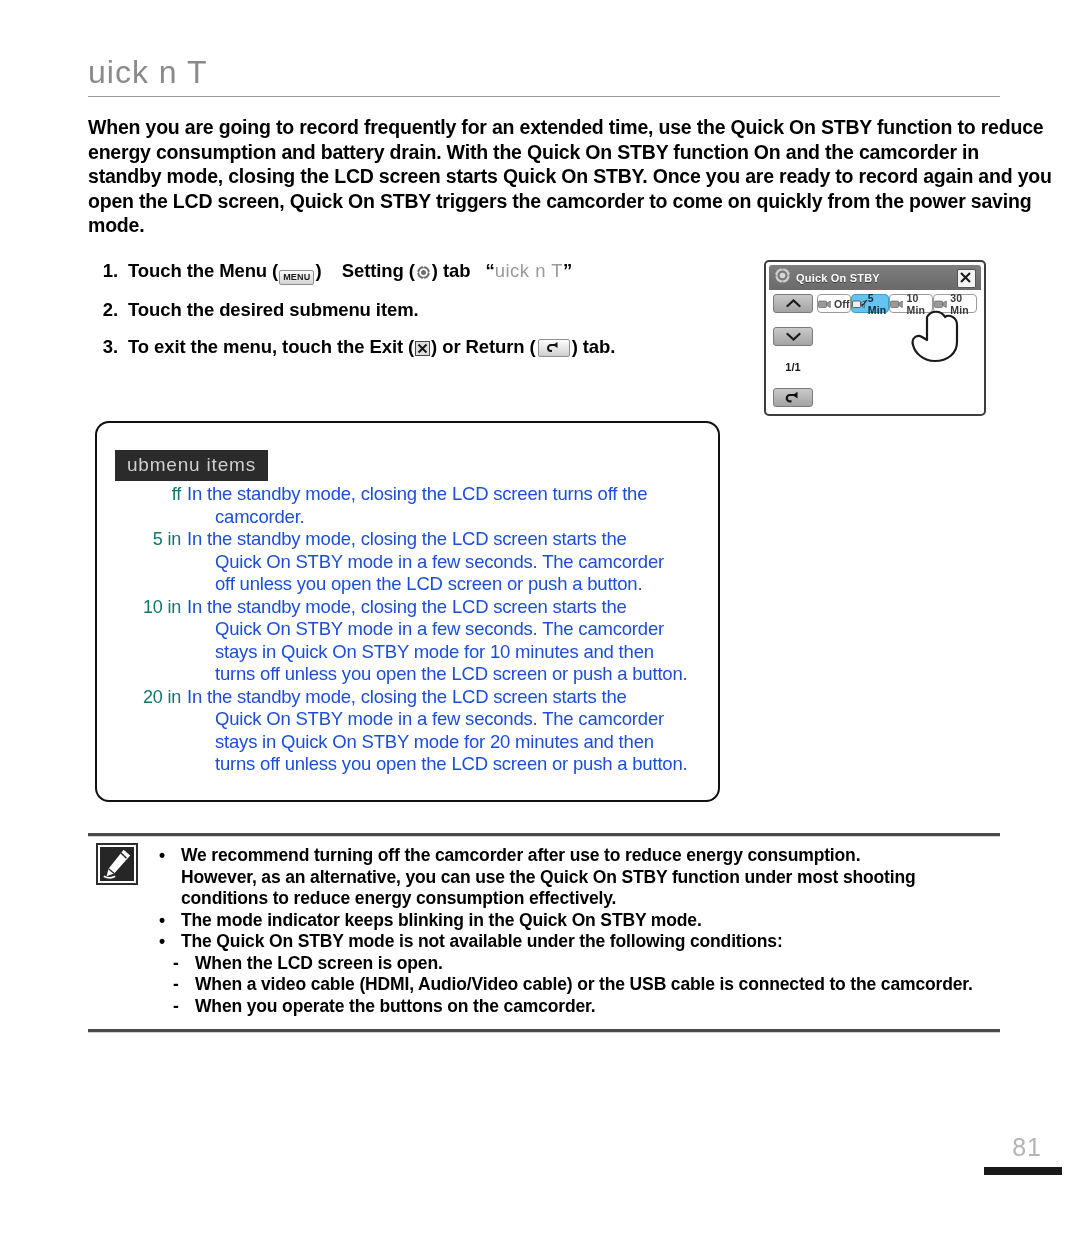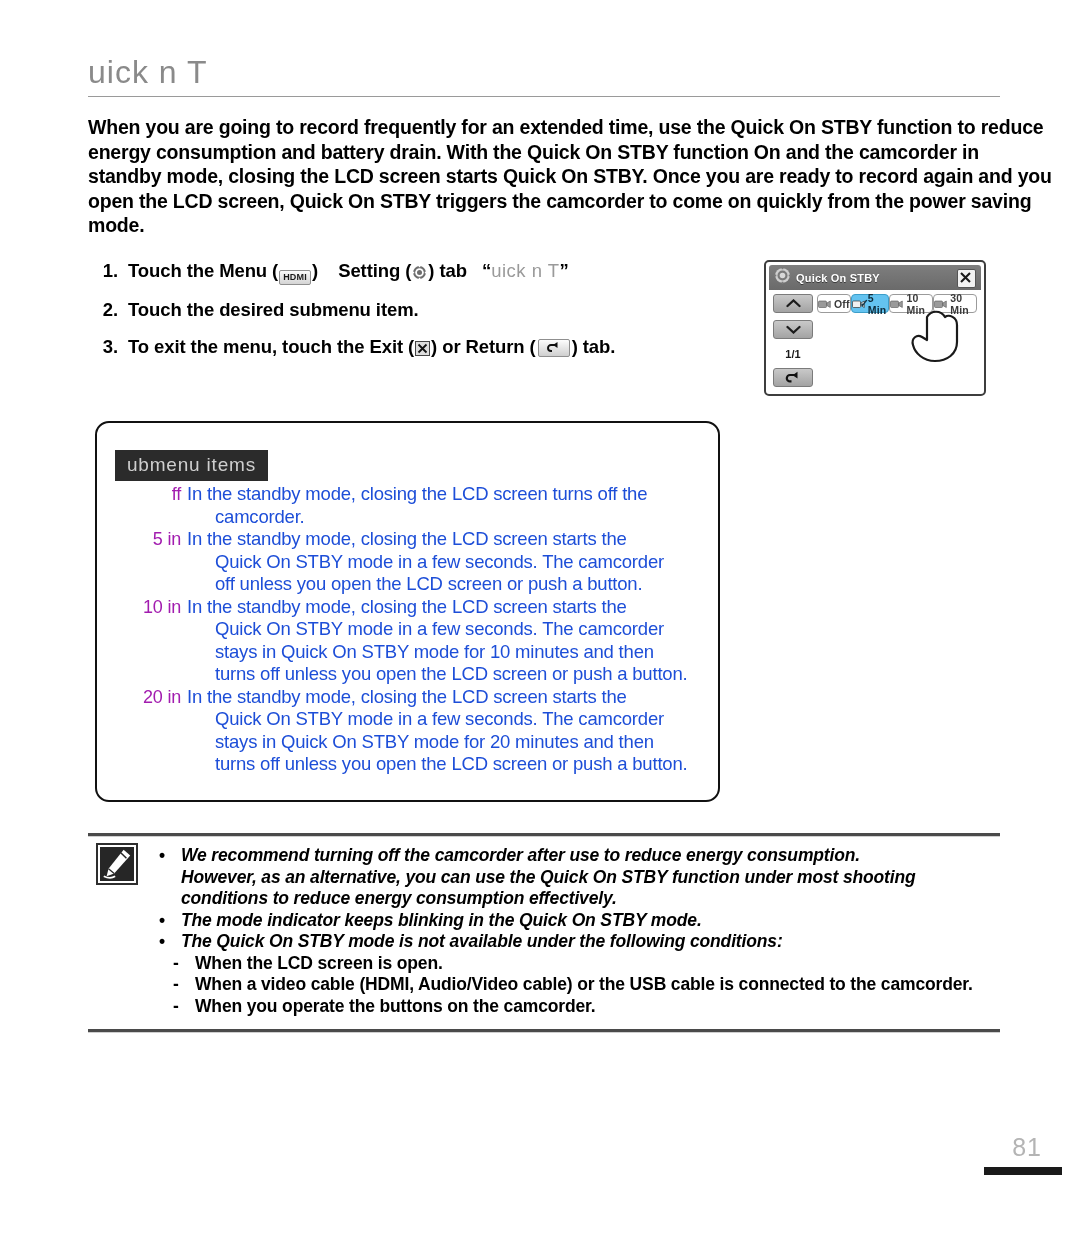--- a/index.html
+++ b/index.html
@@ -121,21 +121,21 @@
     letter-spacing: 0.5px;
   }
   .quote-mark { color: #000; font-weight: bold; }
 
   
   #lcd {
     position: absolute;
     left: 764px;
     top: 260px;
     width: 222px;
-    height: 136px;
+    height: 156px;
     background: #ffffff;
     border: 2px solid #3d3d3d;
     border-radius: 5px;
     box-sizing: border-box;
     padding: 3px;
   }
   #lcd-inner {
     width: 100%;
     height: 100%;
     position: relative;
@@ -280,21 +280,21 @@
     font-size: 18.5px;
     line-height: 22.5px;
     margin-bottom: 0px;
     letter-spacing: -0.2px;
   }
   .sm-key {
     flex: 0 0 auto;
     min-width: 48px;
     text-align: right;
     padding-right: 6px;
-    color: #a21caf;
+    color: #0f766e;
     font-weight: 400;
     font-size: 18px;
   }
   .sm-desc {
     flex: 1;
     font-weight: normal;
     color: #1d4ed8;
   }
   .sm-desc .cont { display: block; padding-left: 28px; }
   .sm-desc .first { display: block; }
@@ -346,21 +346,21 @@
   }
   .note-bullet {
     display: flex;
     align-items: flex-start;
   }
   .note-bullet .b {
     flex: 0 0 22px;
     text-align: left;
     padding-left: 4px;
   }
-  .note-bullet .t { flex: 1; font-style: italic; }
+  .note-bullet .t { flex: 1; }
   .sub-dash {
     display: flex;
     align-items: flex-start;
     padding-left: 18px;
   }
   .sub-dash .d {
     flex: 0 0 22px;
   }
   .sub-dash .t { flex: 1; }
 
@@ -392,21 +392,21 @@
 </div>
 <div id="title-rule"></div>
 
 <div id="intro">When you are going to record frequently for an extended time, use the Quick On STBY function to reduce energy consumption and battery drain. With the Quick On STBY function On and the camcorder in standby mode, closing the LCD screen starts Quick On STBY. Once you are ready to record again and you open the LCD screen, Quick On STBY triggers the camcorder to come on quickly from the power saving mode.</div>
 
 <div id="steps">
 
   <div class="step">
     <div class="step-num">1.</div>
     <div class="step-text">
-      <span>Touch the Menu (</span><span class="ic-menu">HDMI</span><span>)</span>&nbsp;&nbsp;&nbsp;&nbsp;<span>Setting (</span><span class="ic-gear"><svg width="15" height="15" viewBox="0 0 15 15">
+      <span>Touch the Menu (</span><span class="ic-menu">MENU</span><span>)</span>&nbsp;&nbsp;&nbsp;&nbsp;<span>Setting (</span><span class="ic-gear"><svg width="15" height="15" viewBox="0 0 15 15">
             <g fill="#6d6d6d">
               <circle cx="7.5" cy="7.5" r="6.4"></circle>
             </g>
             <circle cx="7.5" cy="7.5" r="4.3" fill="#fff"></circle>
             <circle cx="7.5" cy="7.5" r="2.5" fill="#6d6d6d"></circle>
             <g fill="#fff">
               <rect x="6.8" y="0" width="1.5" height="2.2"></rect>
               <rect x="6.8" y="12.8" width="1.5" height="2.2"></rect>
               <rect x="0" y="6.8" width="2.2" height="1.5"></rect>
               <rect x="12.8" y="6.8" width="2.2" height="1.5"></rect>

